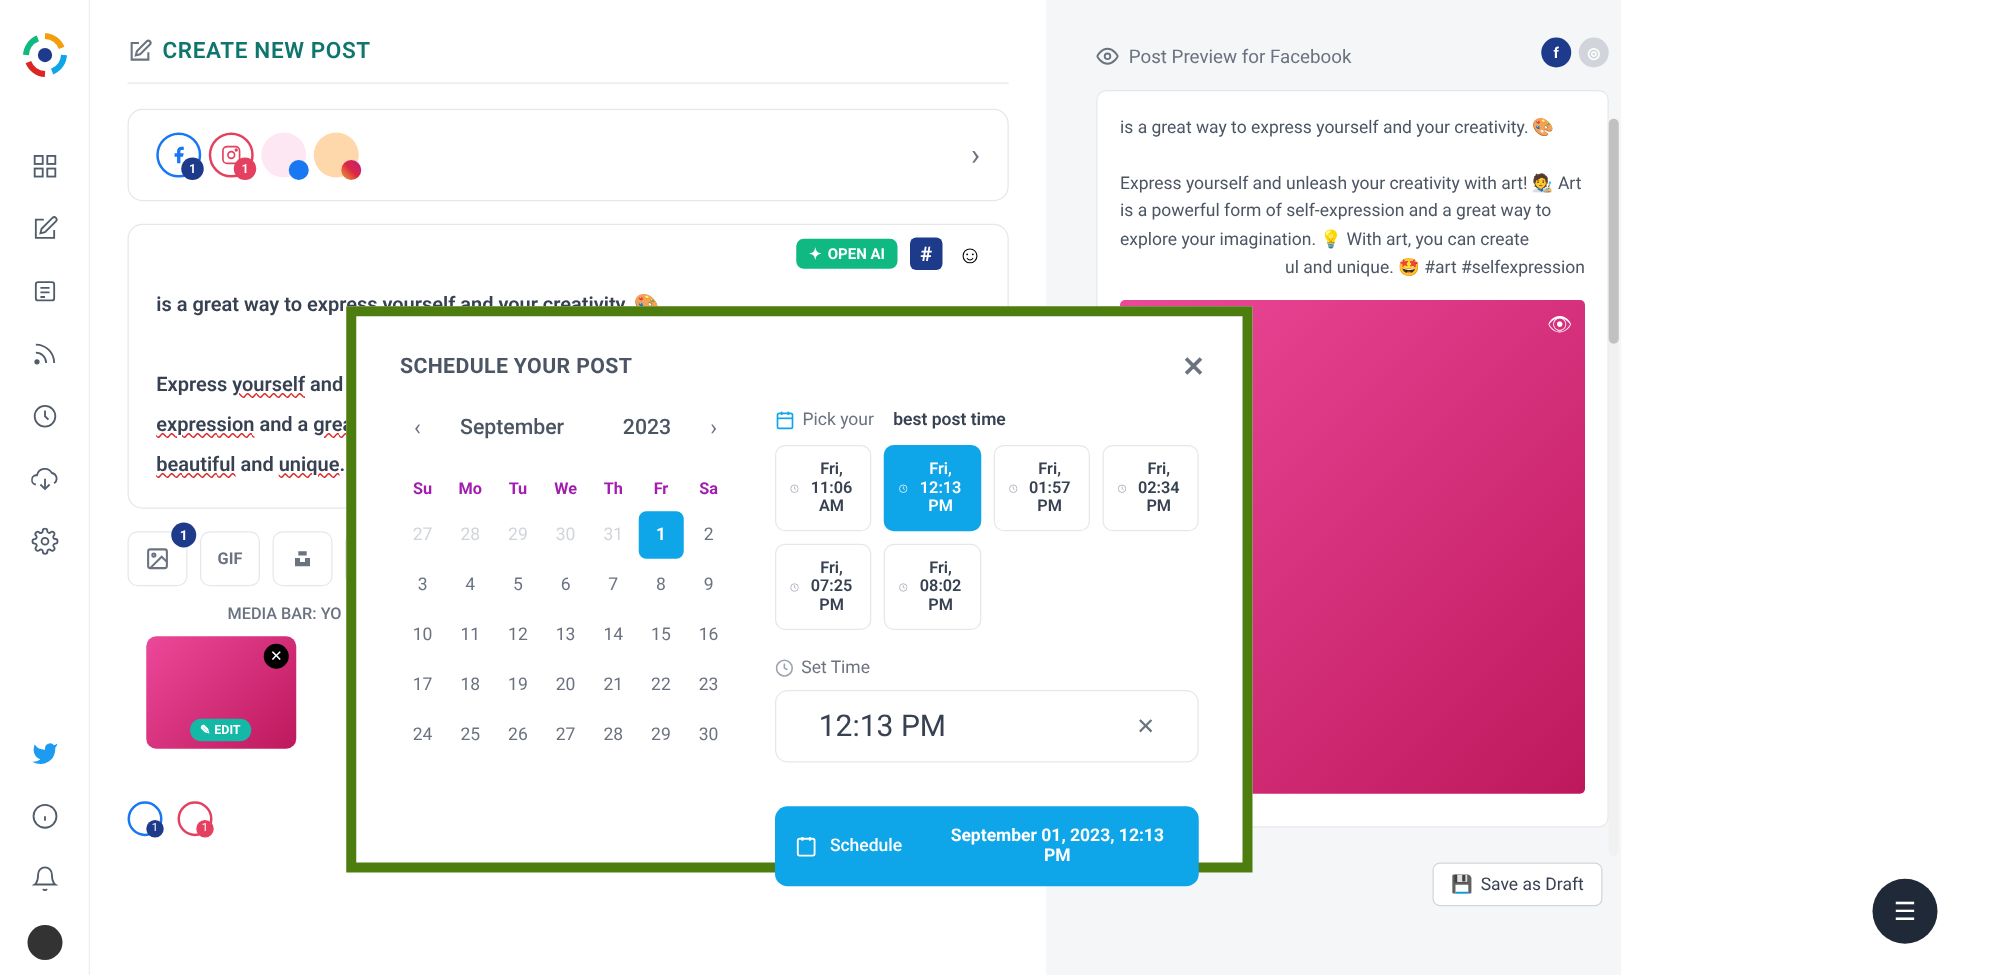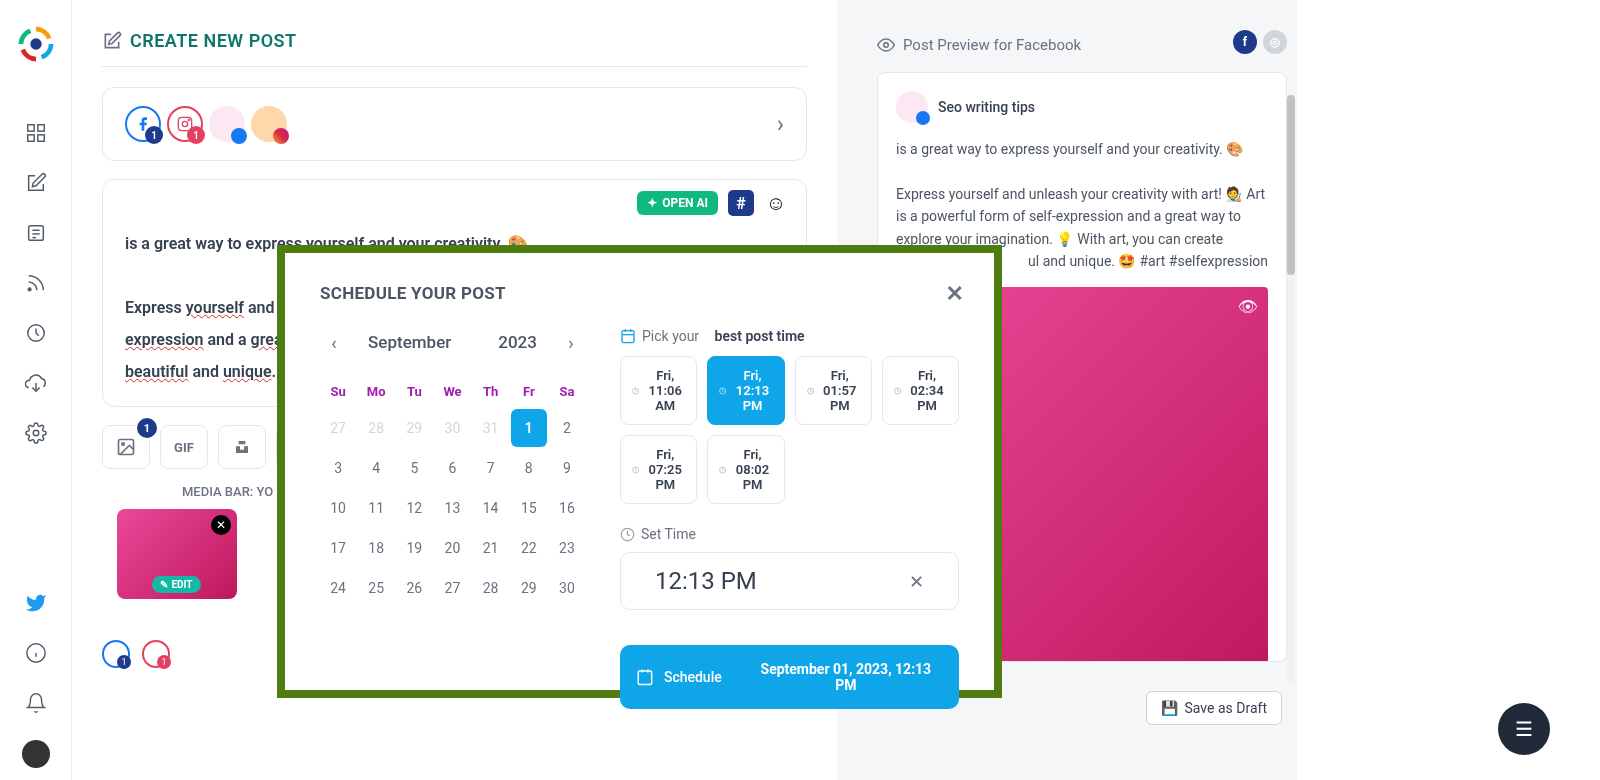--- a/index.html
+++ b/index.html
@@ -275,26 +275,20 @@
         <path d="M1 12s4-8 11-8 11 8 11 8-4 8-11 8-11-8-11-8z"></path>
         <circle cx="12" cy="12" r="3"></circle>
       </svg>
     <span>Post Preview for Facebook</span>
     <div class="prev-socials">
       <div class="soc-ic fb">f</div>
       <div class="soc-ic ig">◎</div>
     </div>
   </div>
   <div class="prev-card">
-    <div class="prev-author">
-      <div class="prev-av">
-          <div class="mini"></div>
-        </div>
-      <div class="prev-name">Seo writing tips</div>
-    </div>
     <div class="prev-body">
       <p>is a great way to express yourself and your creativity. 🎨</p><br>
       <p><span>Express yourself and unleash your creativity with art! 🧑‍🎨 Art is a powerful form of self-expression and a great way to explore your imagination. 💡 With art, you can create</span></p>
       <p style="text-align:right">ul and unique. 🤩 #art #selfexpression</p>
     </div>
     <div class="prev-img">
       <div class="eye">👁</div>
     </div>
   </div>
   <button class="save-draft">💾 <span>Save as Draft</span></button>

